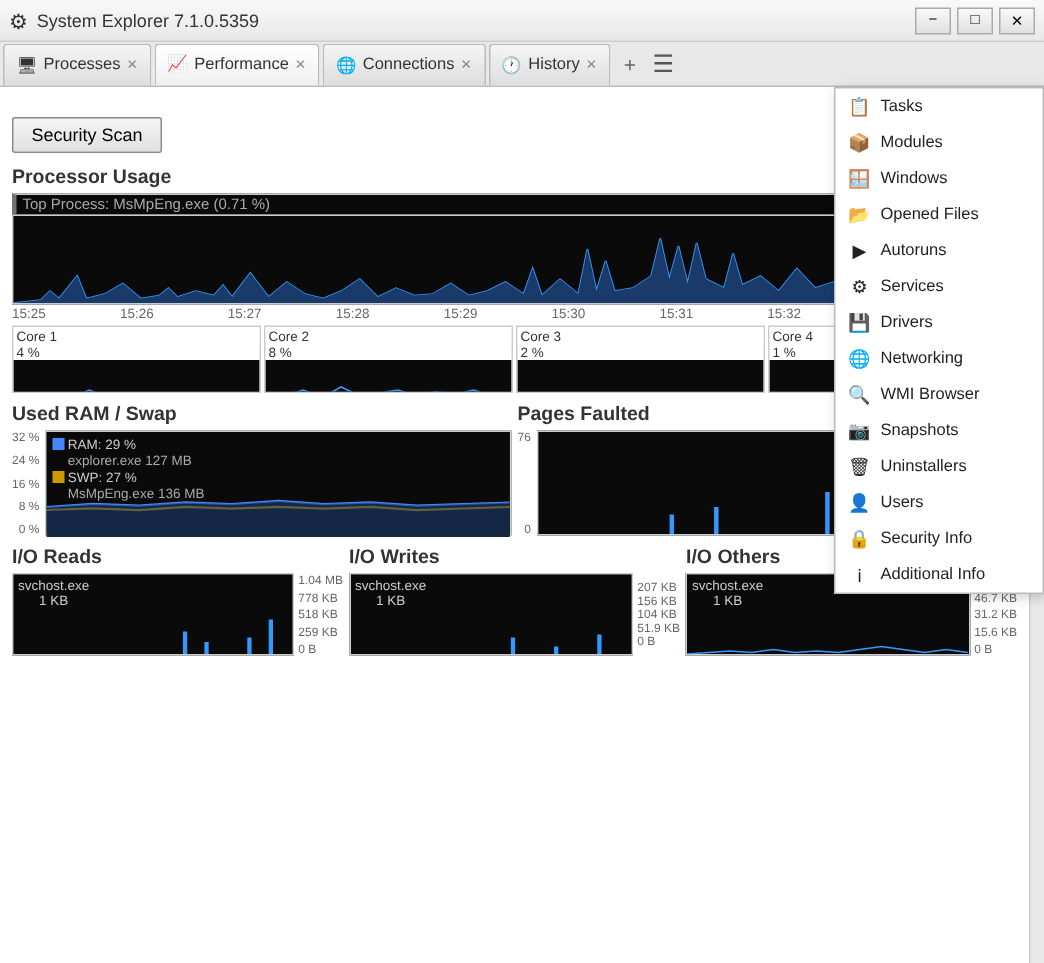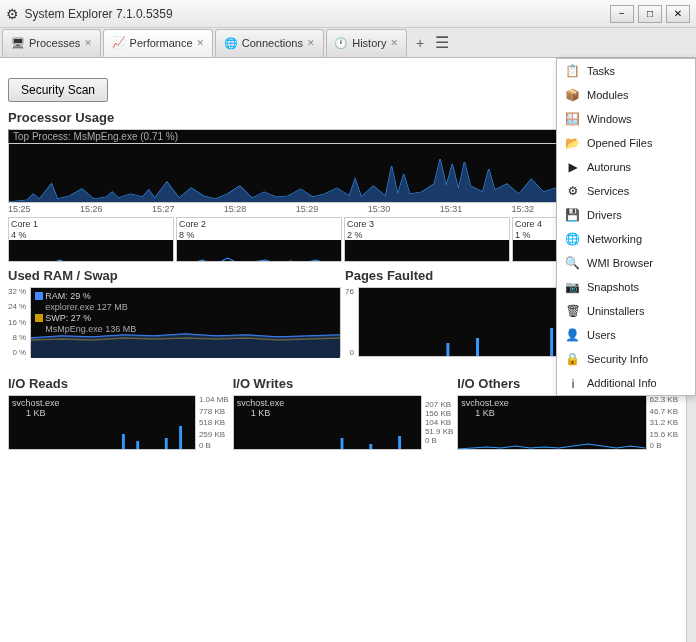--- a/index.html
+++ b/index.html
@@ -56,33 +56,33 @@
     .section-title { font-size: 13px; font-weight: bold; color: #333; margin-bottom: 4px; }
     
     
     .chart-box {
       border: 1px solid #ccc; background: #0a0a0a; position: relative;
       overflow: hidden;
     }
 
     
     .processor-section { margin-bottom: 6px; }
-    .top-process { font-size: 10px; color: #aaa; background: #0a0a0a; padding: 1px 4px; border-left: 1px solid #737373; border-right: 1px solid #ccc; border-top: 1px solid #ccc; }
+    .top-process { font-size: 10px; color: #aaa; background: #0a0a0a; padding: 1px 4px; border-left: 3px solid #737373; border-right: 1px solid #ccc; border-top: 1px solid #ccc; }
 
     .processor-main-chart { height: 60px; width: 100%; }
     .time-axis { display: flex; justify-content: space-between; font-size: 9px; color: #666; padding: 1px 0; }
 
     .cores-row { display: flex; gap: 2px; margin-top: 2px; }
     .core-box { flex: 1; border: 1px solid #ccc; height: 45px; position: relative; overflow: hidden; }
     .core-label { font-size: 9px; color: #333; padding: 1px 2px; background: #fff; }
     .core-pct { font-size: 9px; color: #333; padding: 0 2px; }
     .core-chart { background: #0a0a0a; height: 28px; width: 100%; }
 
     
-    .middle-row { display: flex; gap: 4px; margin-bottom: 19px; }
+    .middle-row { display: flex; gap: 4px; margin-bottom: 6px; }
     .ram-section { flex: 1; }
     .pages-section { flex: 1; }
 
     .ram-chart-area { border: 1px solid #ccc; background: #14532d; height: 70px; position: relative; }
     .ram-label-item { display: flex; align-items: center; gap: 2px; margin: 1px 0; }
     .color-box-blue { width: 8px; height: 8px; background: #4488ff; display: inline-block; }
     .color-box-yellow { width: 8px; height: 8px; background: #cc9900; display: inline-block; }
 
     
     .io-row { display: flex; gap: 4px; }

